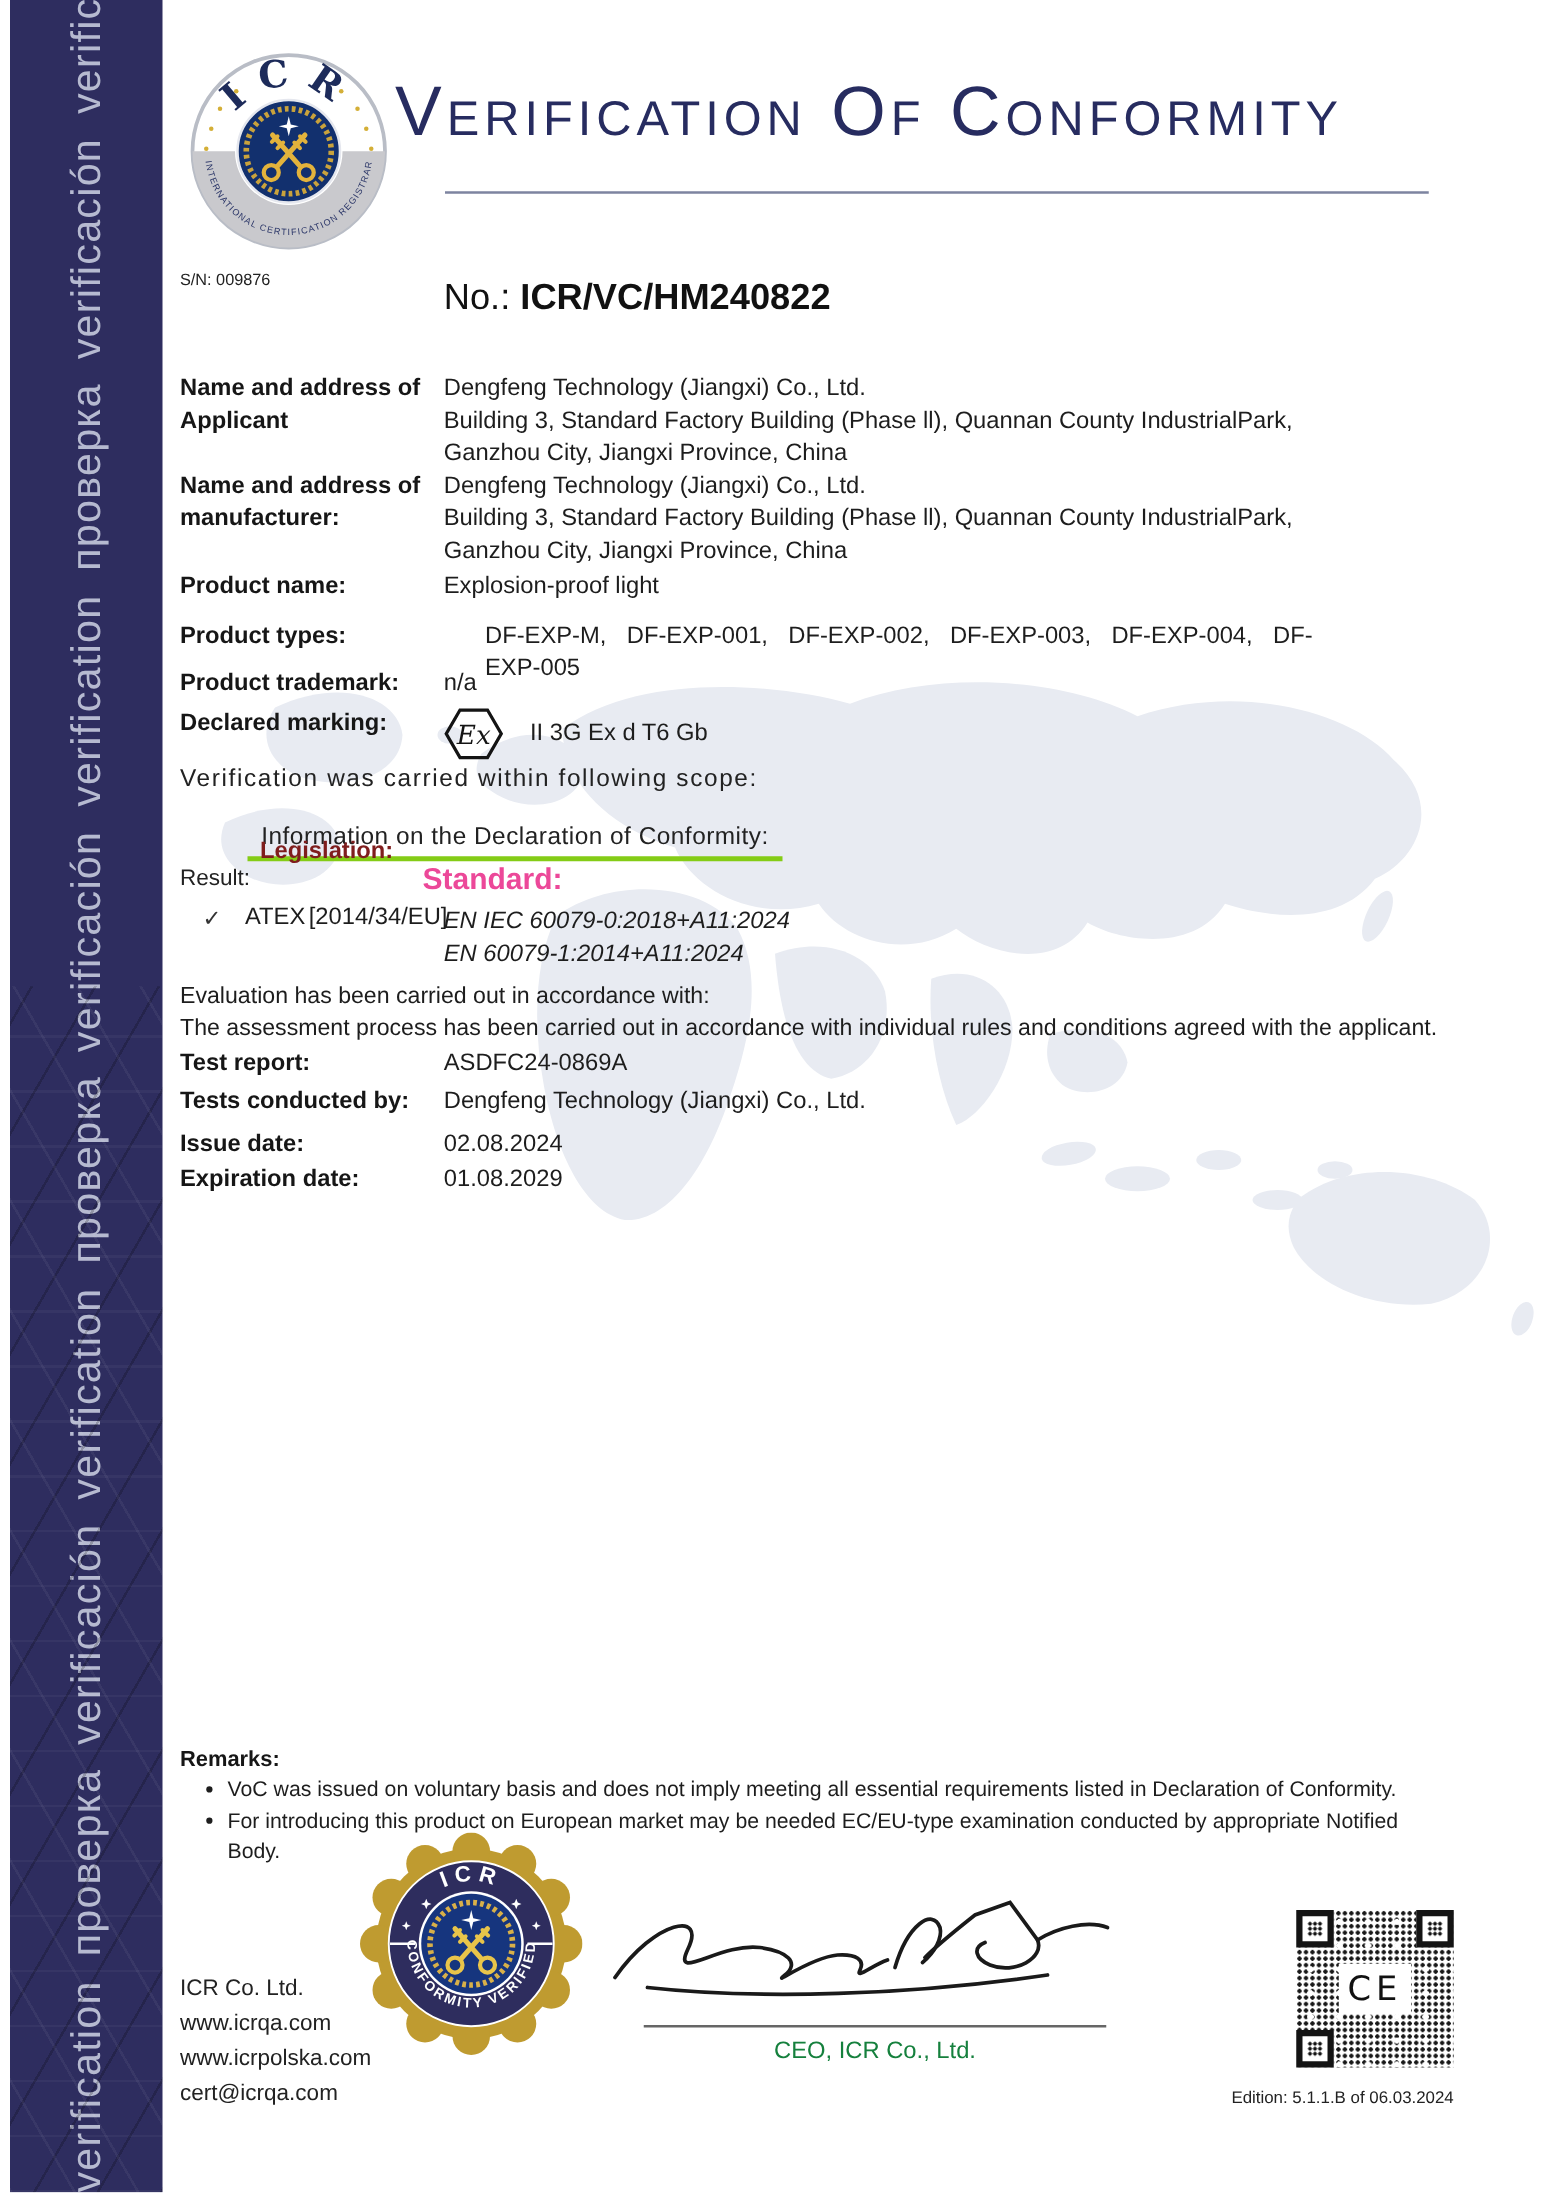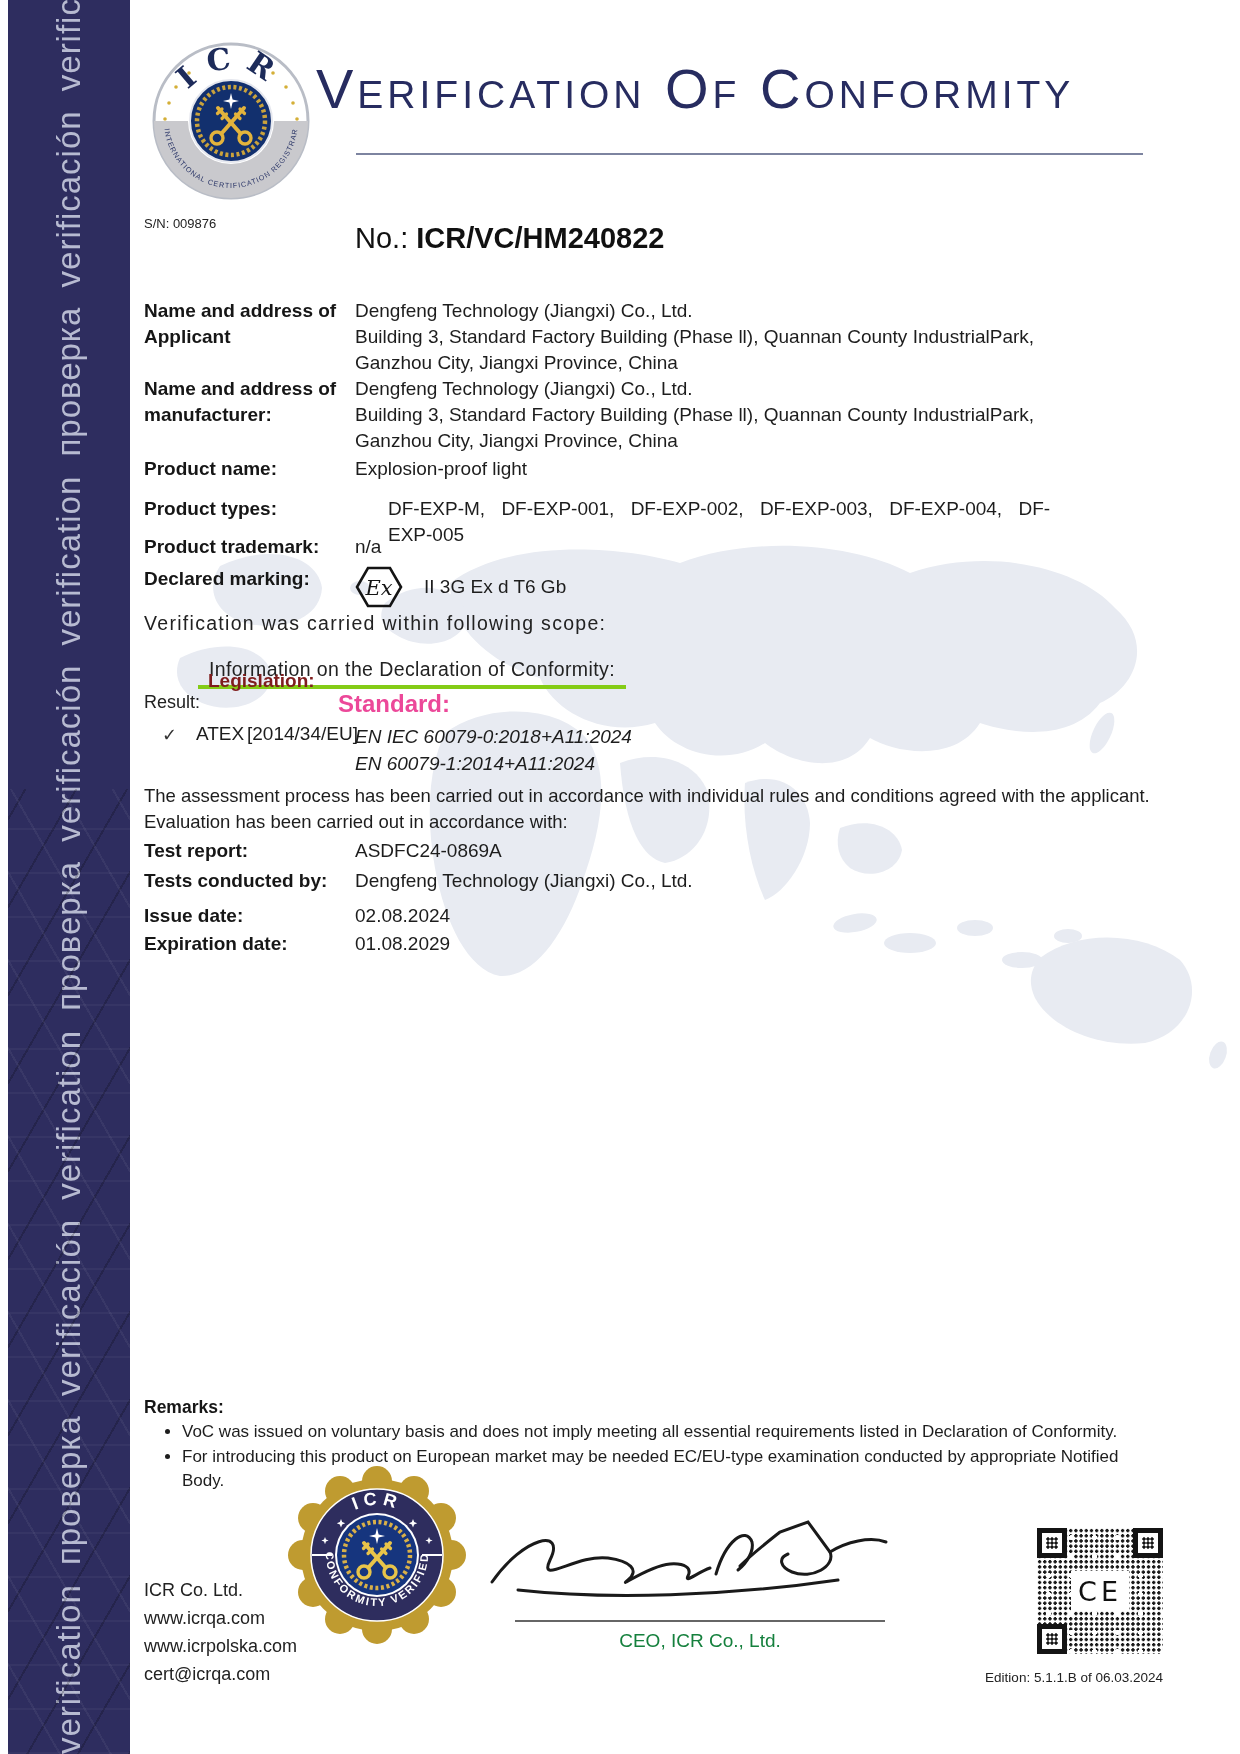--- a/index.html
+++ b/index.html
@@ -191,22 +191,22 @@
   <div class="doc-std">Standard:</div>
   <div class="doc-check">✓</div>
   <div class="doc-atex">ATEX</div>
   <div class="doc-dir">[2014/34/EU]</div>
   <div class="doc-standards">
     <div>EN IEC 60079-0:2018+A11:2024</div>
     <div>EN 60079-1:2014+A11:2024</div>
   </div>
 
   <div class="assess">
+    <div>Evaluation has been carried out in accordance with:</div>
     <div>The assessment process has been carried out in accordance with individual rules and conditions agreed with the applicant.</div>
-    <div>Evaluation has been carried out in accordance with:</div>
   </div>
 
   <div class="row" style="top:838px;">
     <div class="lbl">Test report:</div>
     <div class="val">ASDFC24-0869A</div>
   </div>
   <div class="row" style="top:868px;">
     <div class="lbl">Tests conducted by:</div>
     <div class="val">Dengfeng Technology (Jiangxi) Co., Ltd.</div>
   </div>

